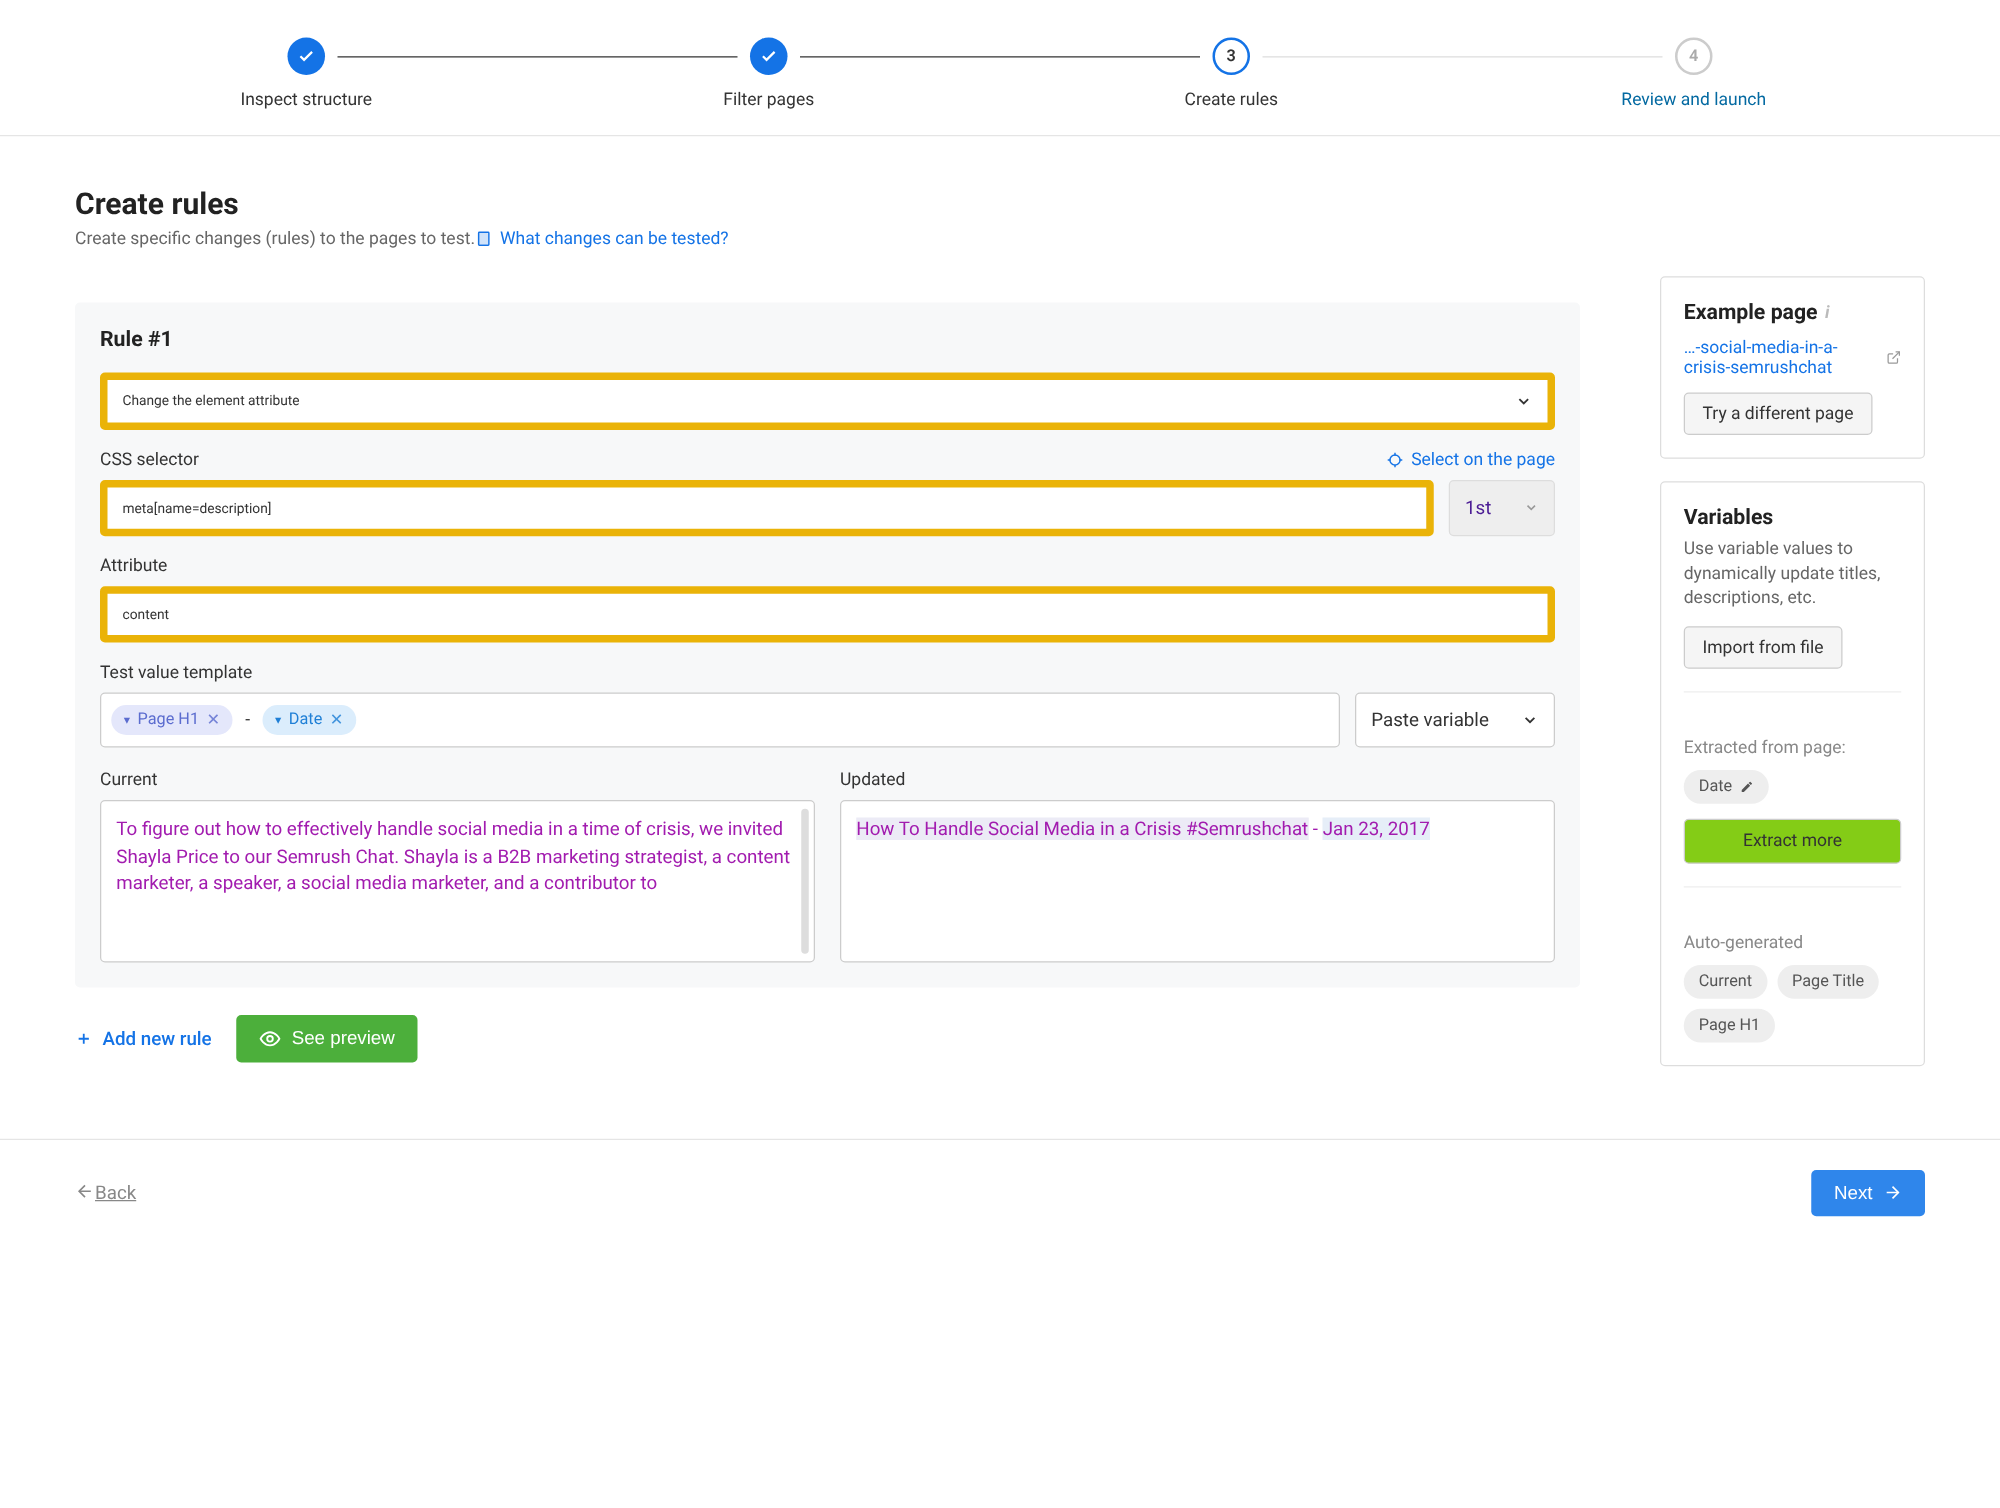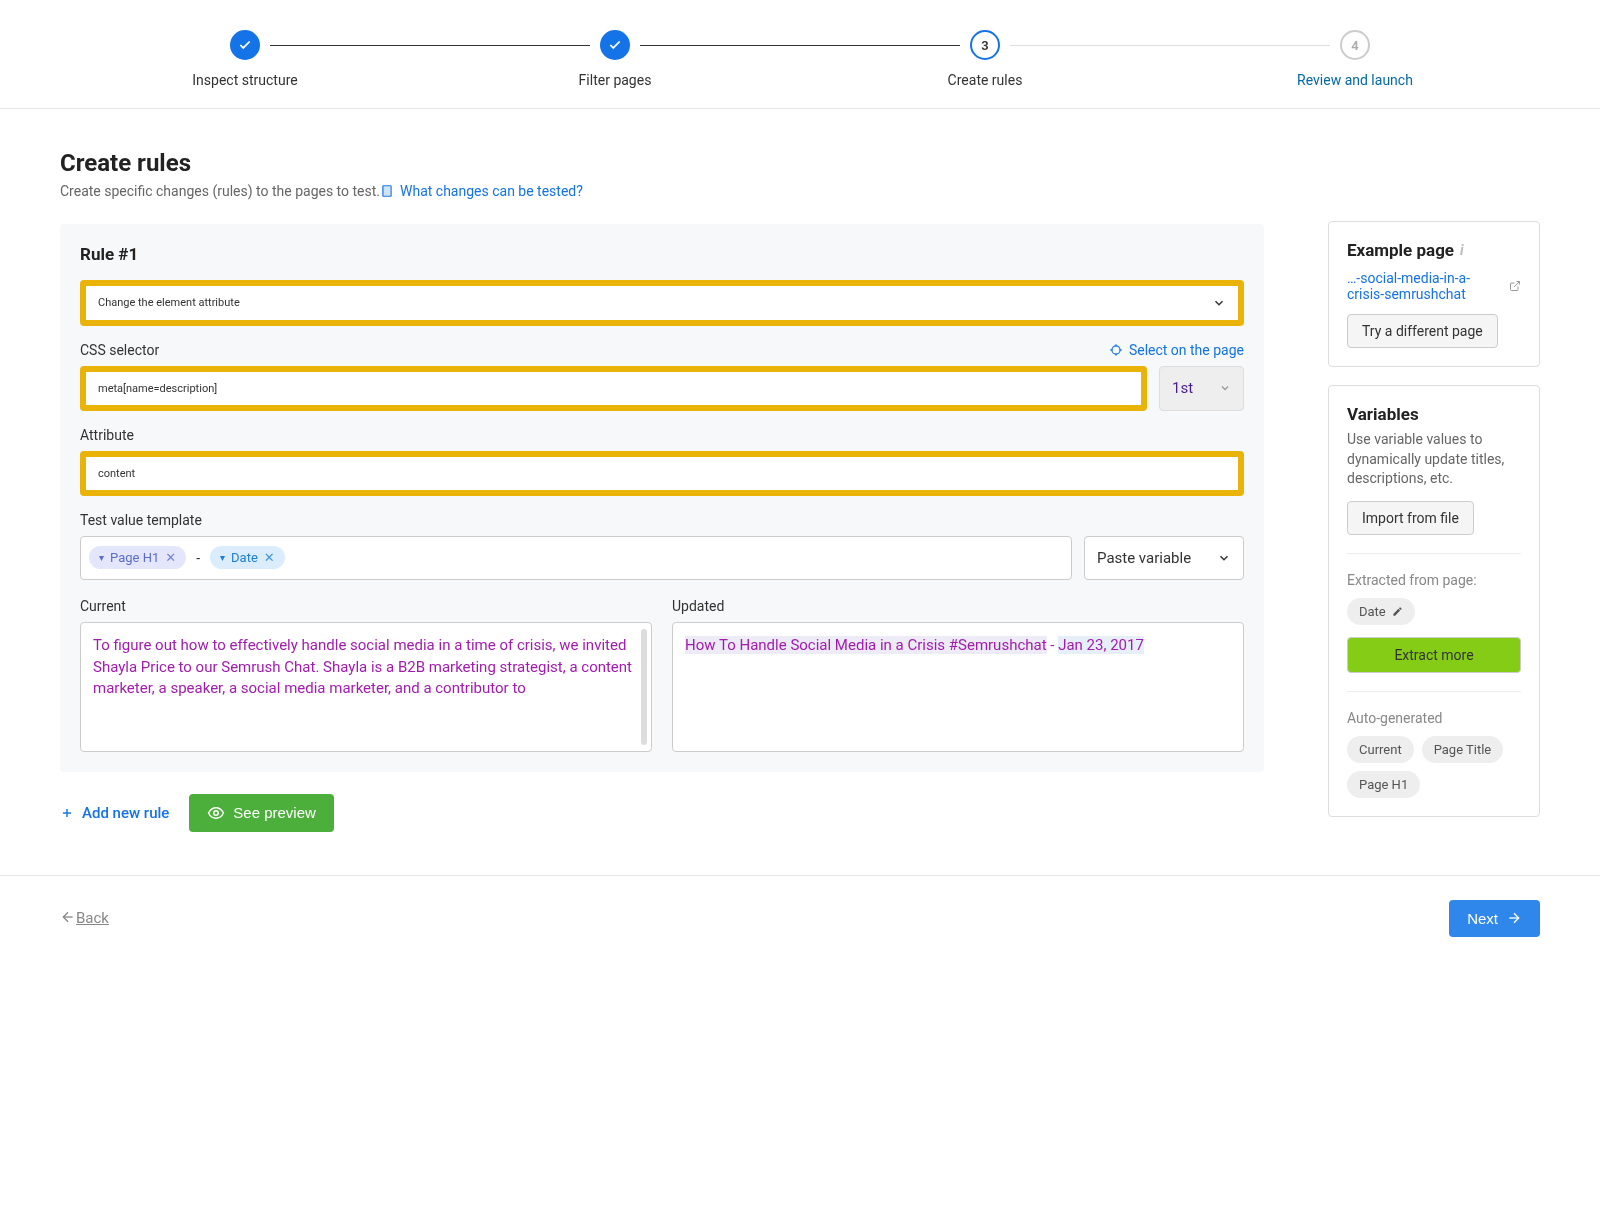--- a/index.html
+++ b/index.html
@@ -64,21 +64,21 @@
 .green-btn { background:#4caf3b; color:#fff; border:none; border-radius:4px; padding:10px 18px; font-size:15px; font-weight:500; display:inline-flex; align-items:center; gap:8px; cursor:pointer; }
 
 
 .side-panel { border:1px solid #ddd; border-radius:4px; padding:18px; margin-bottom:18px; }
 .side-title { font-size:17px; font-weight:700; color:#222; display:flex; align-items:center; gap:6px; }
 .info-icon { color:#bbb; font-size:14px; font-style:italic; font-weight:700; }
 .example-link { color:#1473e6; font-size:14px; margin-top:10px; display:flex; align-items:center; gap:6px; cursor:pointer; }
 .side-btn { background:#f5f5f5; border:1px solid #ccc; border-radius:4px; padding:8px 14px; font-size:14px; color:#333; margin-top:12px; cursor:pointer; display:inline-block; }
 .side-sub { font-size:14px; color:#666; margin-top:6px; line-height:1.4; }
 .hr { border:none; border-top:1px solid #eee; margin:18px 0; }
-.muted-label { font-size:14px; color:#888; margin-bottom:10px; }
+.muted-label { font-size:14px; color:#888; margin-bottom:10px;margin-top:36px; }
 .chip { display:inline-flex; align-items:center; gap:6px; background:#eee; color:#555; padding:6px 12px; border-radius:16px; font-size:13px; cursor:pointer; }
 .chip-row { display:flex; gap:8px; flex-wrap:wrap; }
 .extract-btn { width:100%; background:#84cc16; border:1px solid #ccc; border-radius:4px; padding:9px; text-align:center; font-size:14px; color:#333; cursor:pointer; margin-top:12px;}
 
 
 .footer { border-top:1px solid #e5e5e5; padding:24px 60px; display:flex; justify-content:space-between; align-items:center; margin-top:20px; }
 .back-link { color:#888; display:inline-flex; align-items:flex-start; gap:0; font-size:15px; cursor:pointer;text-decoration:underline; }
 .next-btn { background:#2f86eb; color:#fff; border:none; border-radius:4px; padding:10px 18px; font-size:15px; font-weight:500; display:inline-flex; align-items:center; gap:8px; cursor:pointer; }
 
 svg { display:block; }

